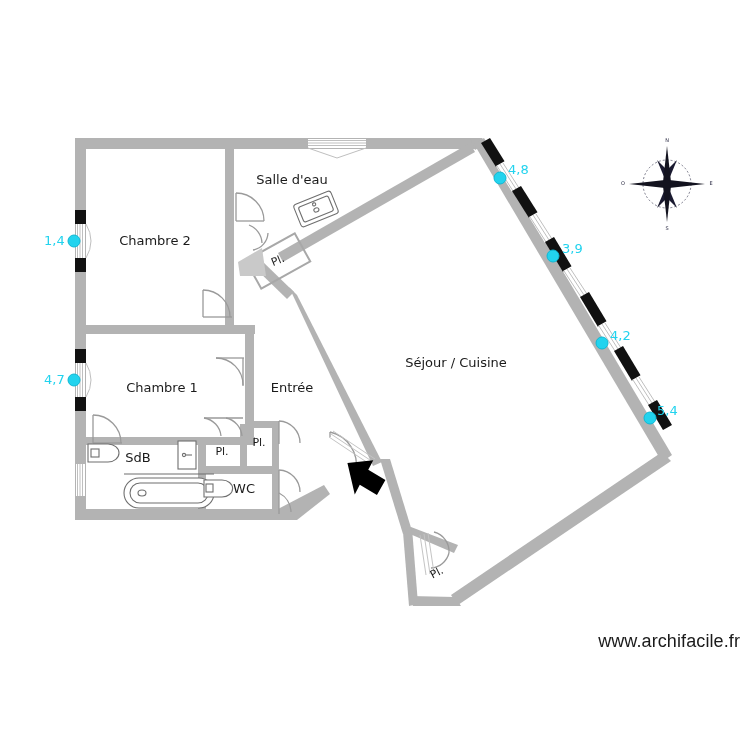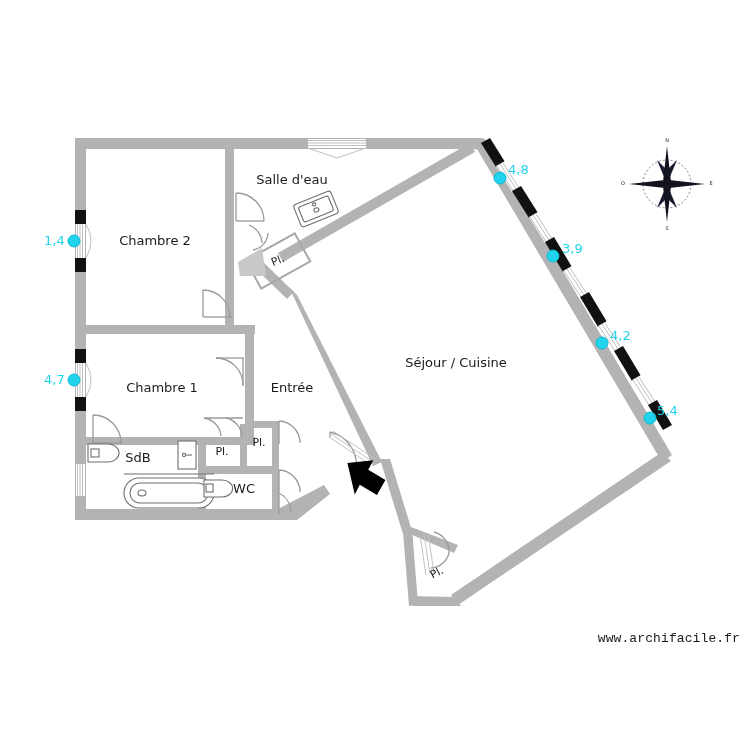--- a/index.html
+++ b/index.html
@@ -45,22 +45,22 @@
   .dim-label {
     font-family: "DejaVu Sans", sans-serif;
     font-size: 13px;
     fill: #22d3ee;
     dominant-baseline: middle;
   }
   .watermark {
     position: absolute;
     right: 10px;
     top: 631px;
-    font-family: Liberation Mono, monospace;
-    font-size: 13px;
+    font-family: Liberation Sans, sans-serif;
+    font-size: 18px;
     color: #1a1a1a;
     letter-spacing: 0.1px;
   }
   .compass-letter {
     font-family: "DejaVu Sans", sans-serif;
     font-size: 5px;
     fill: #2b2b44;
     text-anchor: middle;
     dominant-baseline: middle;
   }

